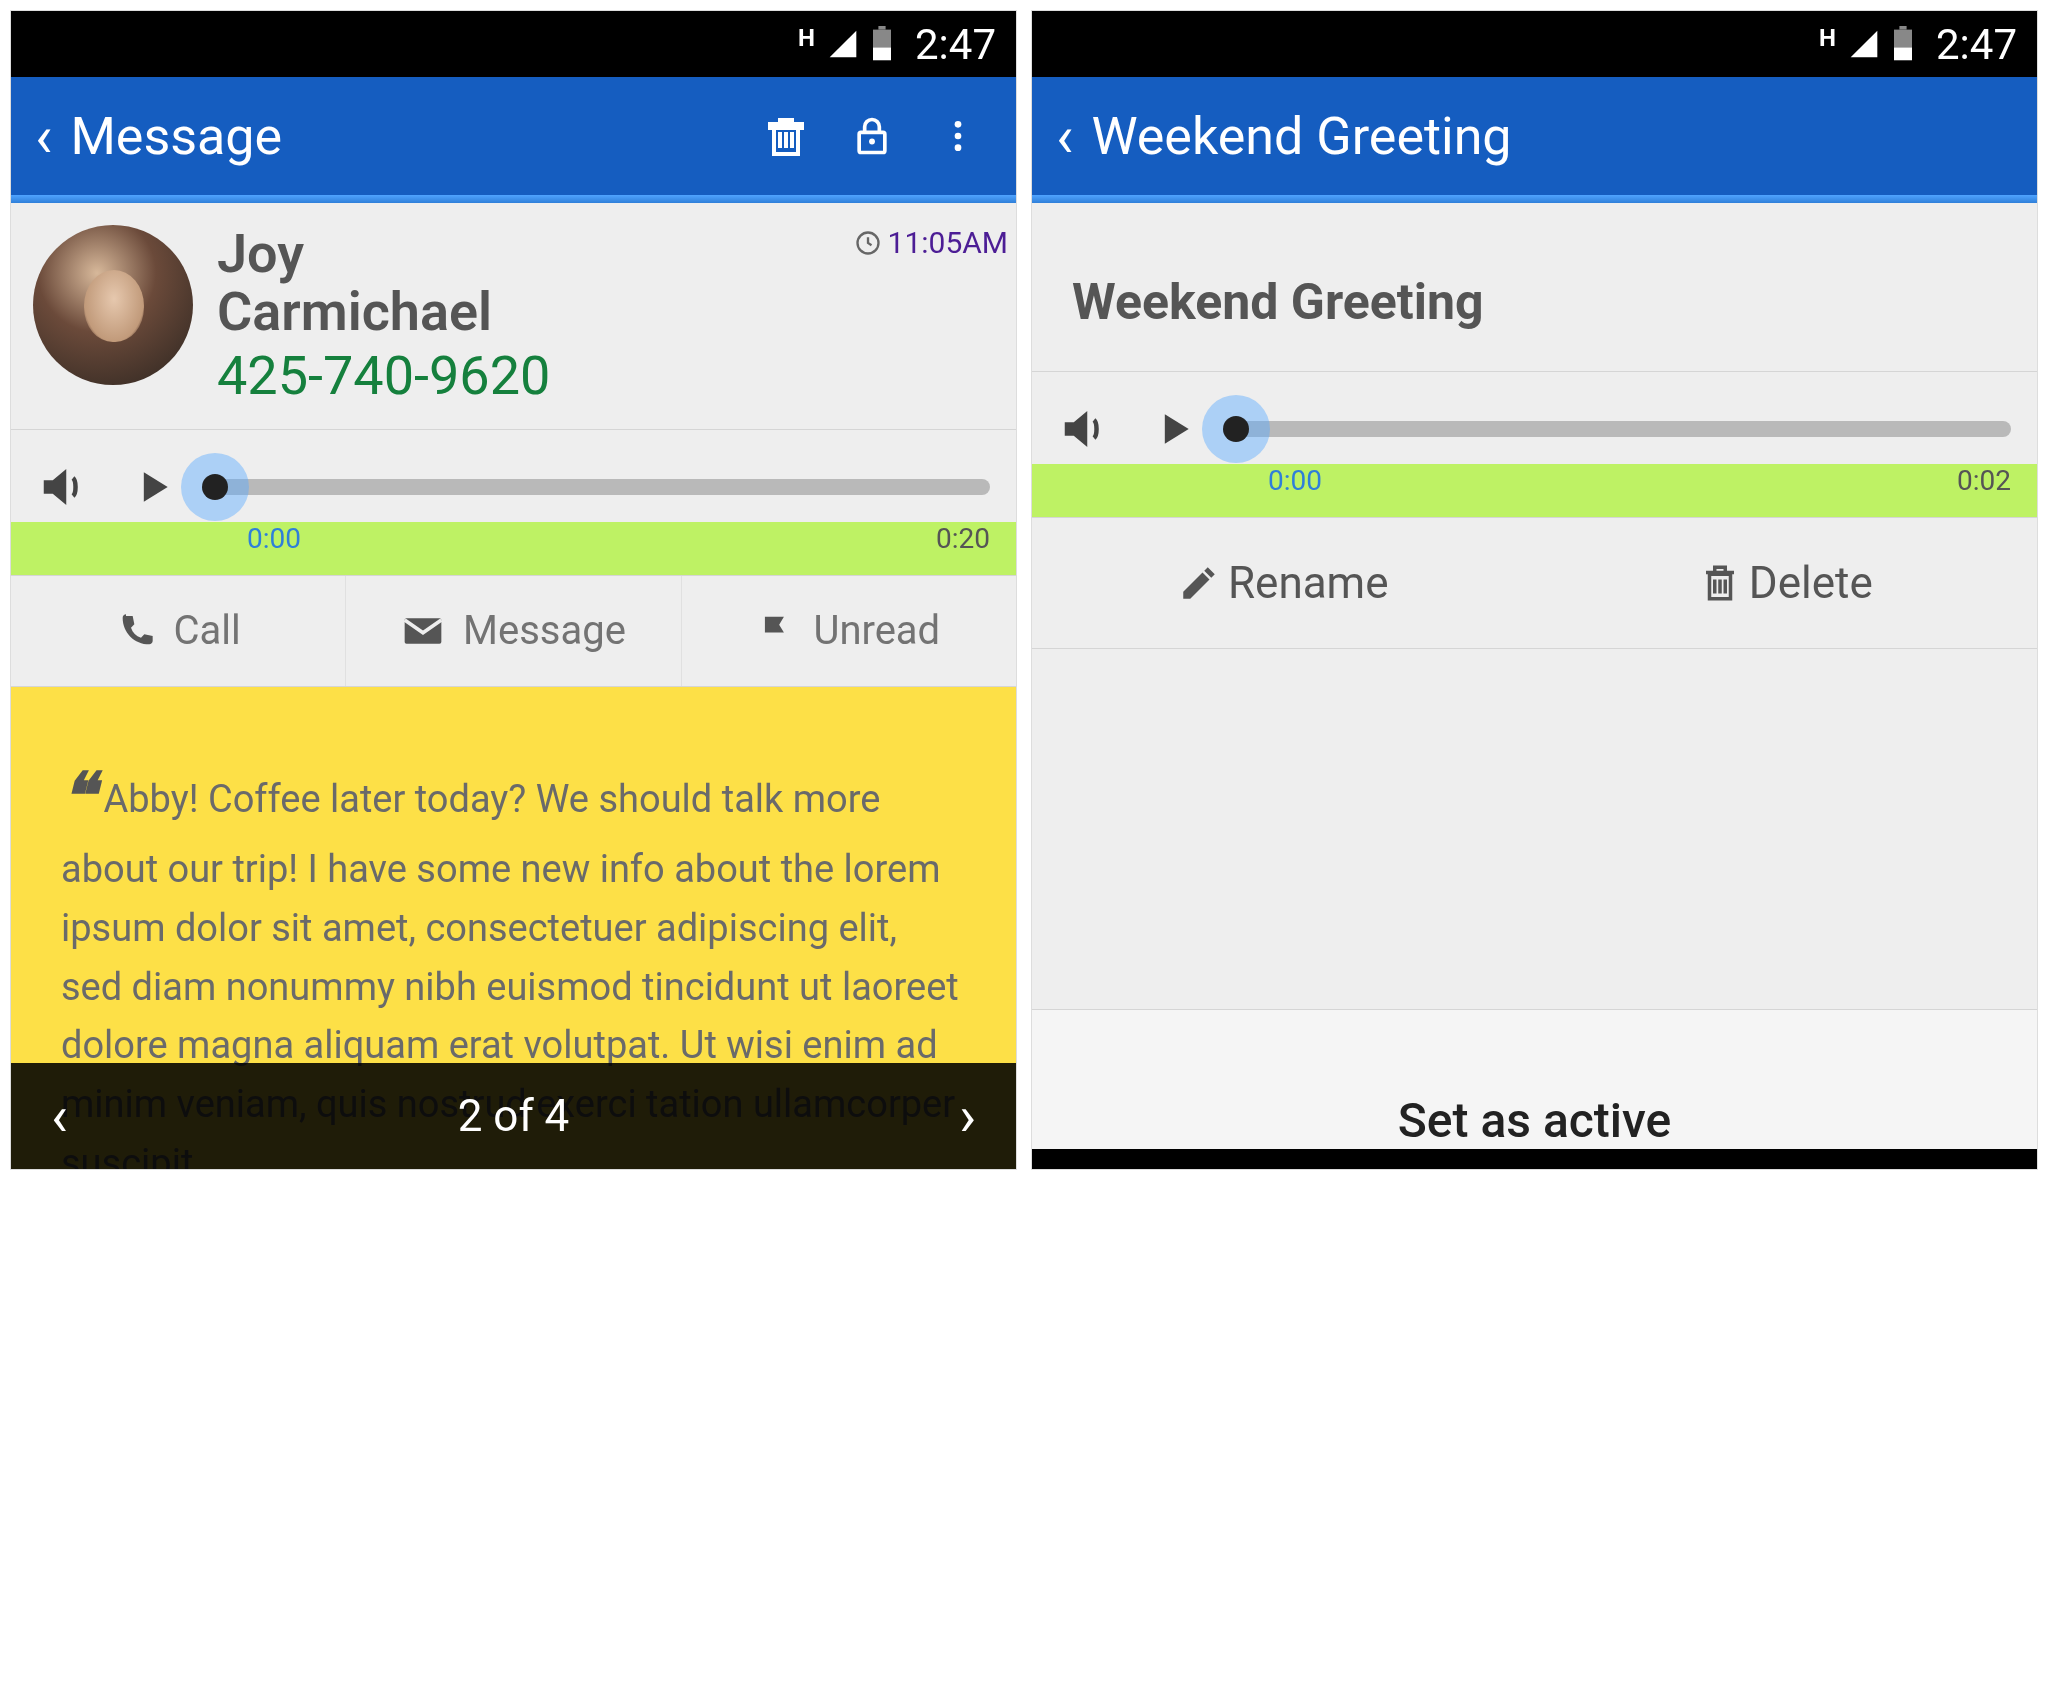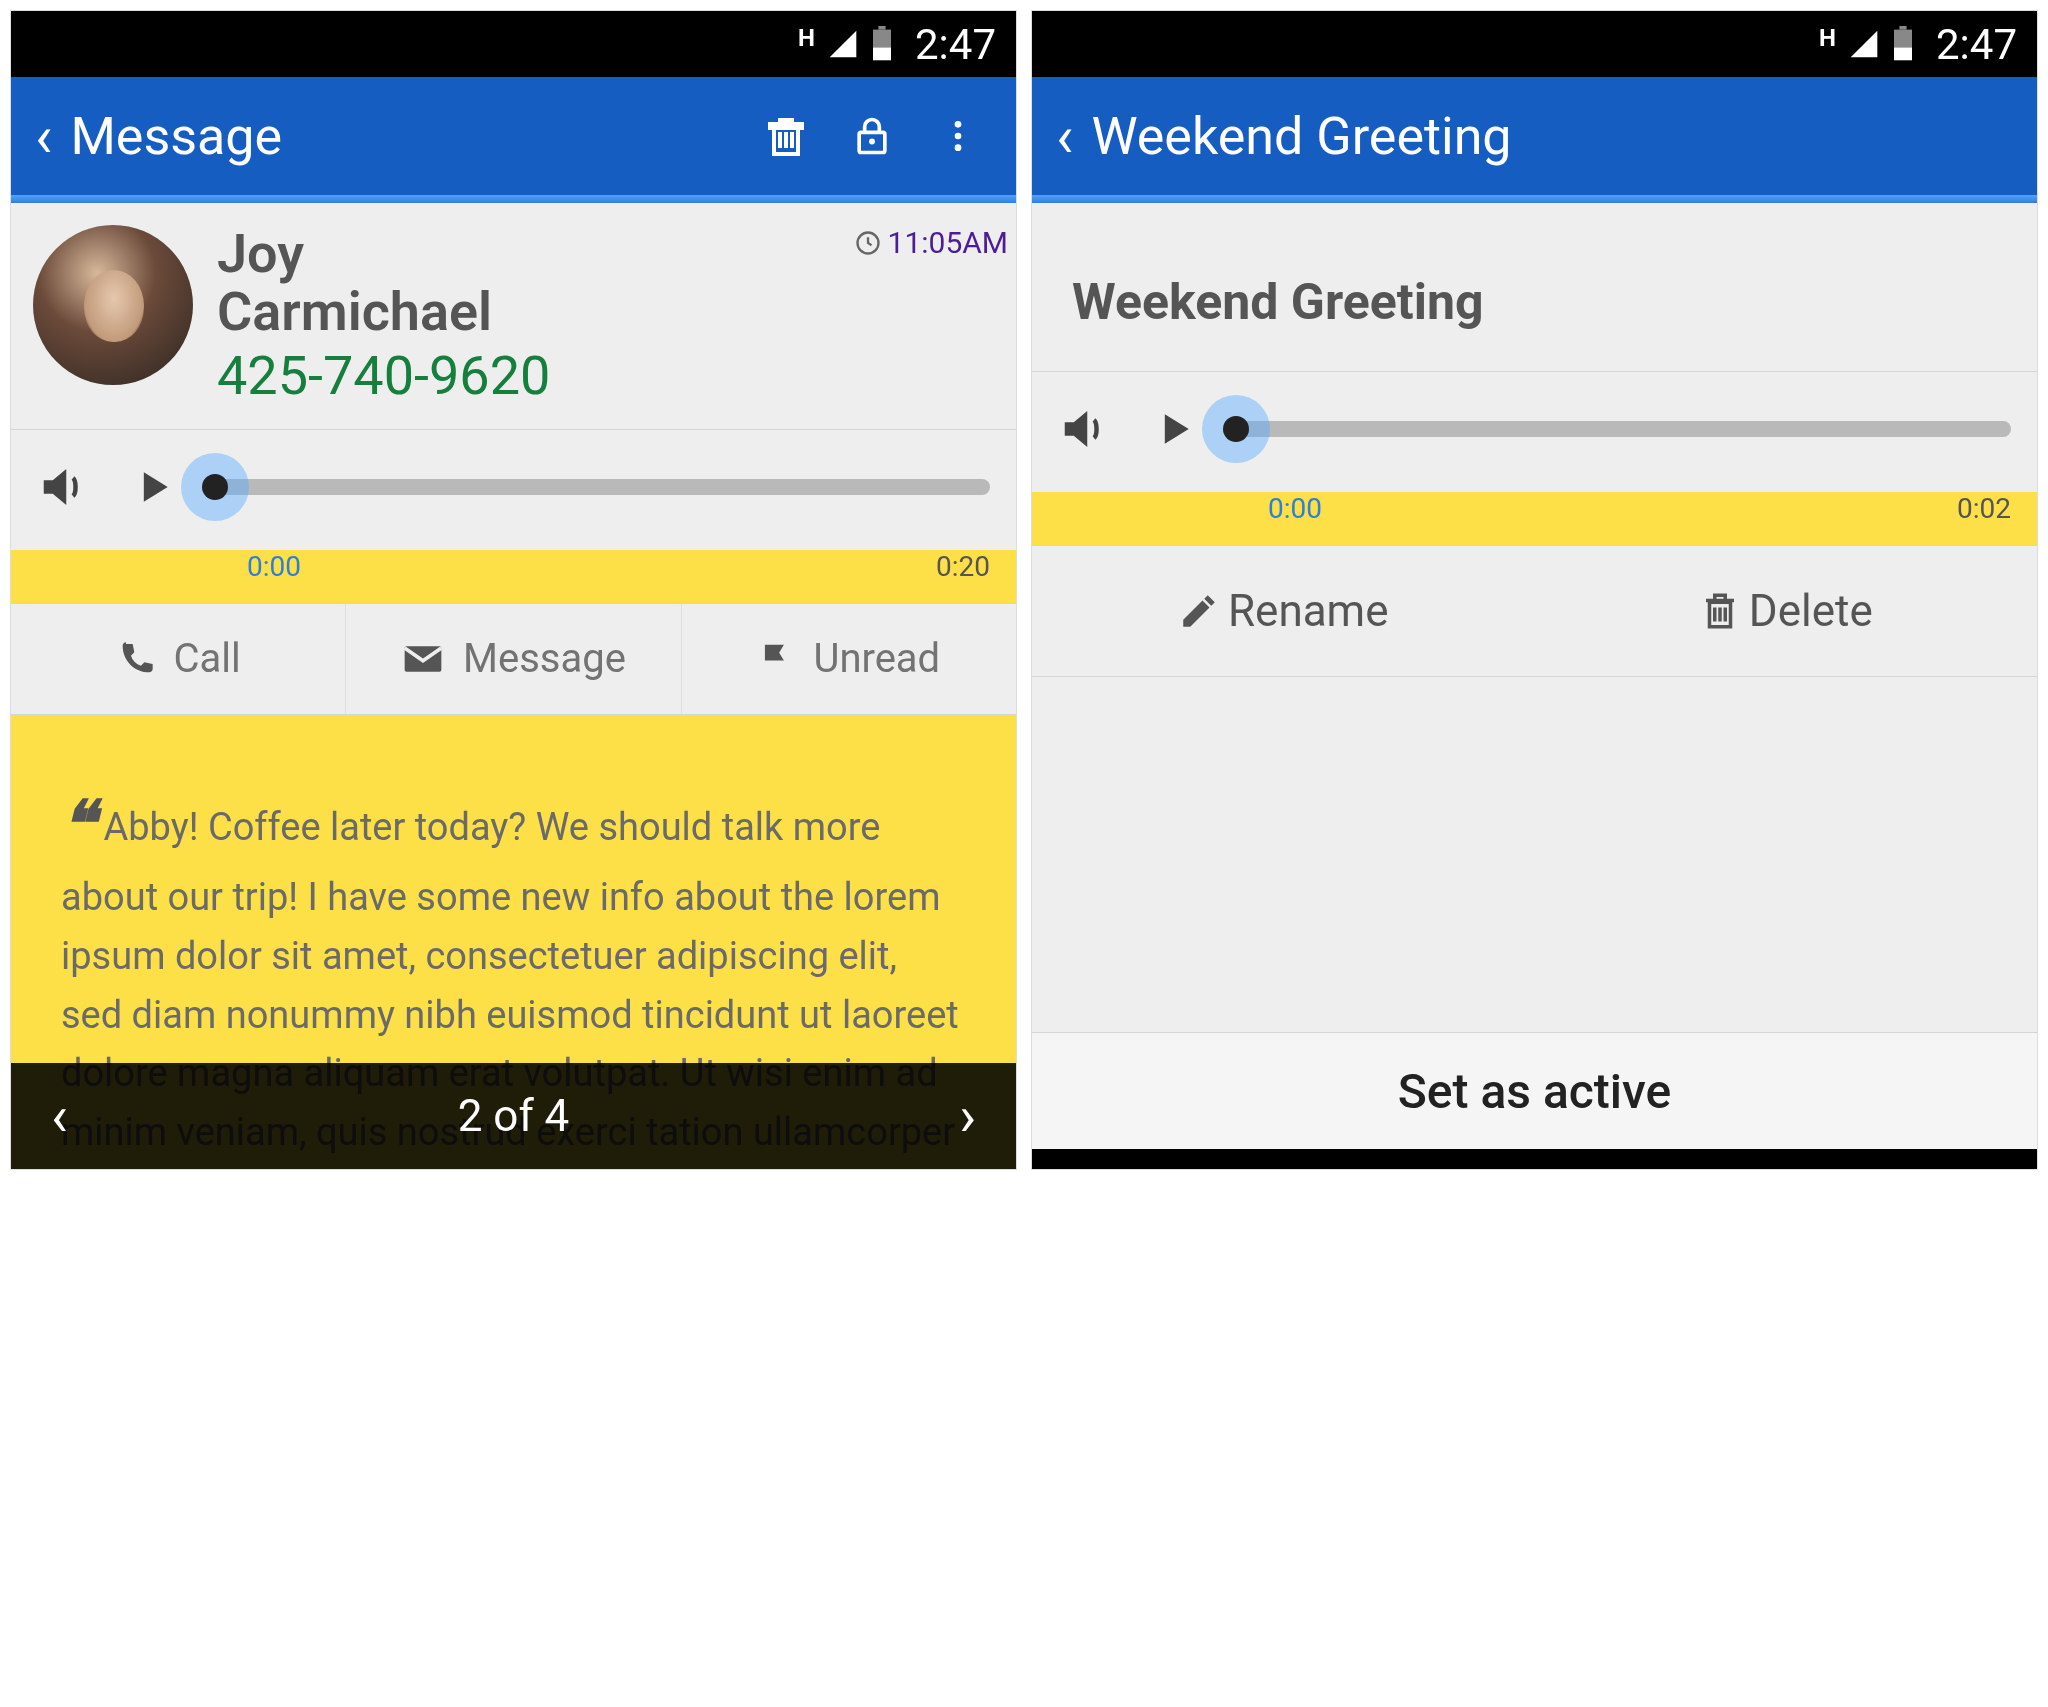--- a/index.html
+++ b/index.html
@@ -99,23 +99,22 @@
     position:absolute; left:0; top:50%; transform:translate(-50%,-50%);
     width:68px; height:68px; border-radius:50%;
     background: rgba(90,170,255,0.45);
   }
   .track .knob {
     position:absolute; left:0; top:50%; transform:translate(-50%,-50%);
     width:26px; height:26px; border-radius:50%; background:#222;
   }
   .player-times {
     display:flex; padding: 0 26px 20px 26px;
-    background:#fde047;
+    background:#bef264;
     border-bottom:1px solid #d5d5d5;
-    margin-top:28px;
   }
   .player-times .spacer{ width: 210px; }
   .player-times .between { flex:1; display:flex; justify-content:space-between; font-size:28px;}
   .player-times .cur{ color:#2f7fd9; }
   .player-times .dur{ color:#555; }
   
   .actions {
     display:flex;
     background:#eeeeee;
     border-bottom:1px solid #d5d5d5;
@@ -160,21 +159,21 @@
   .rename-delete {
     display:flex; background:#eeeeee; border-bottom:1px solid #d5d5d5;
   }
   .rd-btn {
     flex:1; display:flex; align-items:center; justify-content:center;
     gap:8px; height:130px; font-size:44px; color:#555; cursor:pointer;
   }
   .rd-btn svg{ fill:#555; }
   .filler { flex:1; background:#eeeeee; }
   .set-active {
-    height:117px; display:flex; align-items:center; justify-content:center;
+    height:140px; display:flex; align-items:flex-end; justify-content:center;
     font-size:48px; font-weight:500; color:#222; background:#f5f5f5;
     border-top:1px solid #d5d5d5; cursor:pointer;
   }
   .bottom-black { height:20px; background:#000; }
   .phone.left { height: 1160px; }
   .phone.right { height: 1160px; }
 </style>
 </head>
 <body>
 

